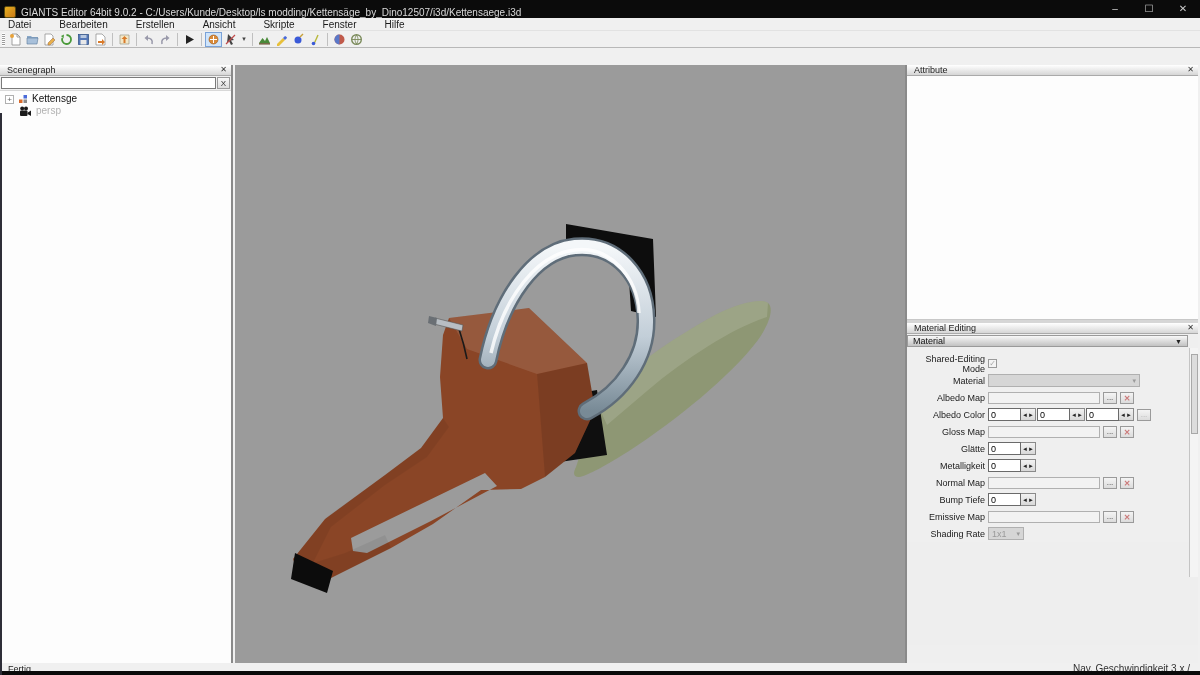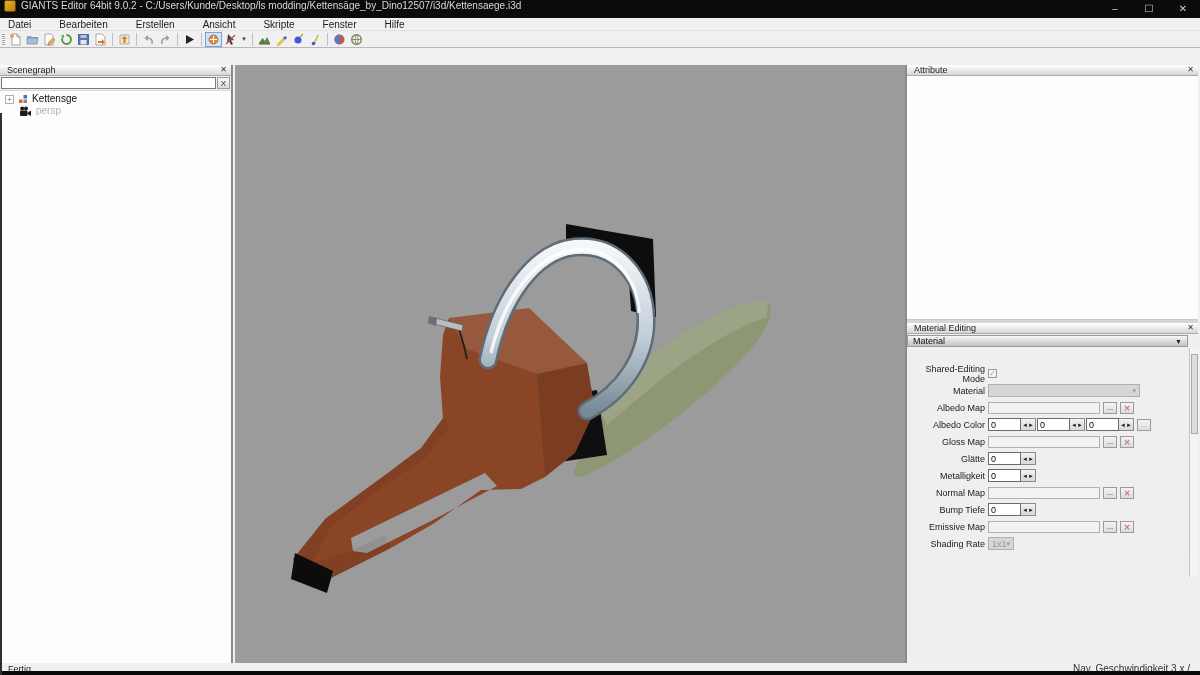--- a/index.html
+++ b/index.html
@@ -1,21 +1,21 @@
 <!DOCTYPE html>
 <html><head>
 <meta charset="utf-8">
 <style>
   * { margin:0; padding:0; box-sizing:border-box; }
   html,body { width:1200px; height:675px; overflow:hidden; background:#000; }
   body { font-family:"Liberation Sans", sans-serif; position:relative; }
   .app { position:absolute; left:0; top:0; width:1200px; height:675px; background:#f0f0f0; }
 
   
-  .titlebar { position:absolute; left:0; top:0; width:1200px; height:18px; background:#0b0b0b; display:flex; align-items:flex-start; }
+  .titlebar { position:absolute; left:0; top:0; width:1200px; height:18px; background:#0b0b0b; display:flex; align-items:flex-end; }
   .app-icon { width:12px; height:12px; margin:0 5px 0 4px; border-radius:2px;
     background:linear-gradient(135deg,#e8b020,#c87a18); border:1px solid #5a4a10; }
   .title-text { color:#d8d8d8; font-size:10px; white-space:nowrap; }
   .win-controls { margin-left:auto; display:flex; height:100%; }
   .win-btn { width:34px; height:18px; color:#cccccc; font-size:10px; text-align:center; line-height:17px; }
 
   
   .menubar { position:absolute; left:0; top:18px; width:1200px; height:13px; background:#f0f0f0; display:flex; align-items:center; padding-left:8px; border-bottom:1px solid #e2e2e2; }
   .menu-item { font-size:10px; color:#1a1a1a; margin-right:28px; line-height:13px; }
 
@@ -54,35 +54,35 @@
   .cam-label { position:absolute; left:7px; bottom:5px; font-size:9px; color:#c9c9c9; }
 
   
   .rightcol { position:absolute; left:907px; top:0; width:293px; height:615px; background:#f0f0f0; border-left:2px solid #8a8a8a; margin-left:-2px; left:907px; }
   .attr-body { height:244px; background:#fdfdfd; border-bottom:1px solid #c8c8c8; }
   .panel-gap { height:3px; background:#d6d6d6; }
   .mat-wrap { position:relative; height:356px; background:#efefef; }
   .section-bar { height:12px; background:linear-gradient(#f8f8f8,#c2c2c2); border:1px solid #9a9a9a; display:flex; align-items:center; padding:0 5px; width:calc(100% - 10px); margin-top:1px; }
   .section-bar .sb-title { flex:1; font-size:9px; color:#111; line-height:11px; }
   .section-bar .sb-caret { font-size:7px; color:#222; }
-  .fields { padding-top:18px; }
+  .fields { padding-top:8px; }
   .frow { display:flex; align-items:center; height:17px; padding-right:12px; }
   .flabel { width:78px; text-align:right; font-size:9px; color:#1a1a1a; margin-right:3px; flex:none; }
   .mapfield { width:112px; height:12px; background:#f2f2f2; border:1px solid #b0b0b0; font-size:9px; padding:0 2px; }
   .spinfield { width:33px; height:13px; background:#ffffff; border:1px solid #6a6a6a; font-size:9px; padding:0 2px; }
   .spinbtn { width:15px; height:13px; background:linear-gradient(#f2f2f2,#d8d8d8); border:1px solid #8a8a8a; border-left:none; font-size:6px; color:#222; text-align:center; line-height:12px; }
   .btn { width:14px; height:12px; background:linear-gradient(#f4f4f4,#dcdcdc); border:1px solid #9a9a9a; font-size:8px; color:#333; text-align:center; line-height:9px; margin-left:3px; }
   .btn.remove { color:#cc7b7b; font-weight:bold; line-height:11px; }
   .btn.dim { color:#b4b4b4; }
   .checkbox { width:9px; height:9px; border:1px solid #9a9a9a; background:#f4f4f4; font-size:8px; line-height:8px; text-align:center; color:#a8a8a8; }
   .checkbox.live { background:#ffffff; border-color:#707070; }
   .combo { width:152px; height:13px; background:#d6d6d6; border:1px solid #b0b0b0; display:flex; align-items:center; padding:0 3px; }
   .combo .cv { flex:1; font-size:9px; color:#9a9a9a; line-height:12px; }
   .combo .cc { font-size:7px; color:#9a9a9a; }
-  .combo.small { width:26px; }
+  .combo.small { width:36px; }
   .reflfield { width:46px; height:12px; background:#e2e2e2; border:1px solid #b4b4b4; }
   .cgap { width:1px; }
   .scrollbar { position:absolute; right:0; top:13px; width:9px; height:229px; background:#f4f4f4; border-left:1px solid #c4c4c4; }
   .sb-thumb { position:absolute; left:1px; top:6px; width:7px; height:80px; background:#dcdcdc; border:1px solid #a8a8a8; }
   .below-shader { height:103px; background:#eeeeee; }
 
   
   .statusbar { position:absolute; left:0; top:663px; width:1200px; height:30px; background:#f0f0f0; overflow:hidden;text-align:right; }
   .status-left { position:absolute; left:8px; top:1px; font-size:9px; color:#222; }
   .status-right { position:absolute; right:10px; top:0px; font-size:10px; color:#333; }

